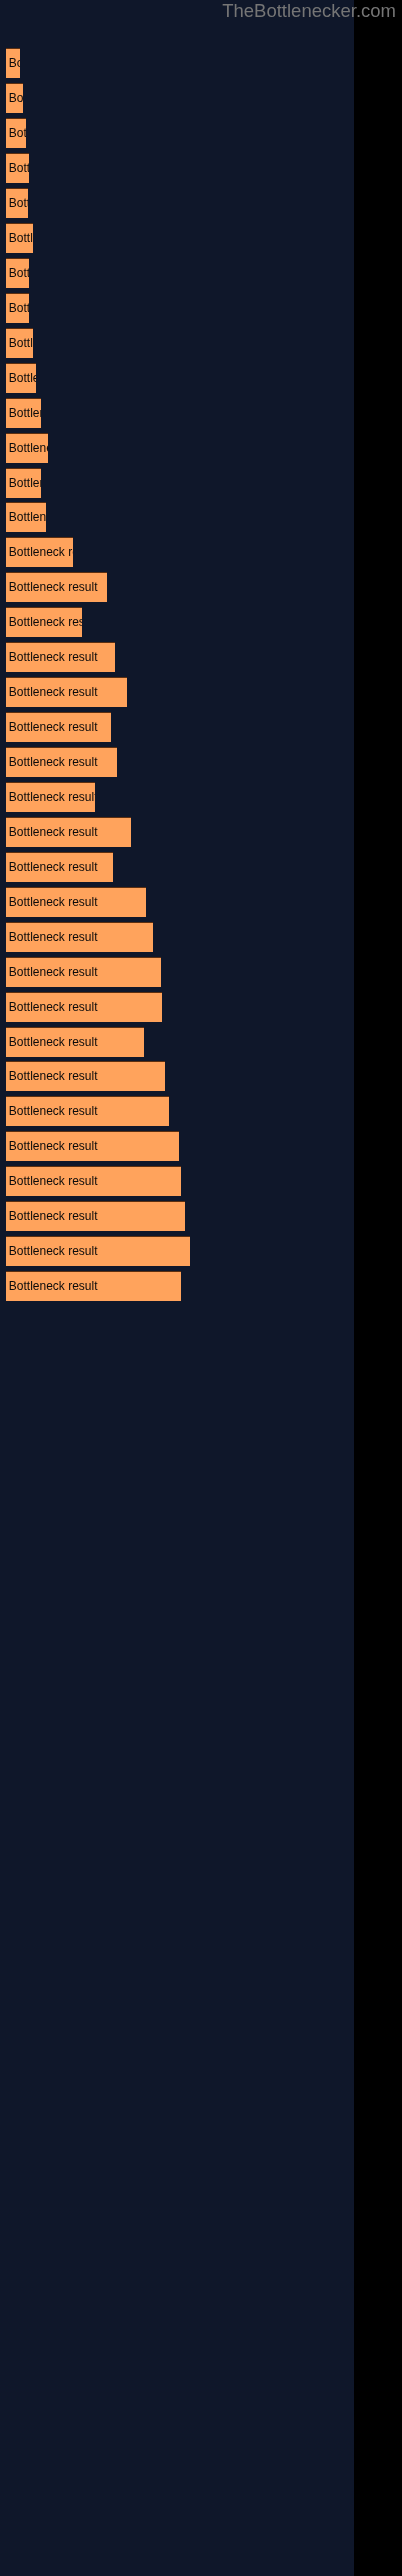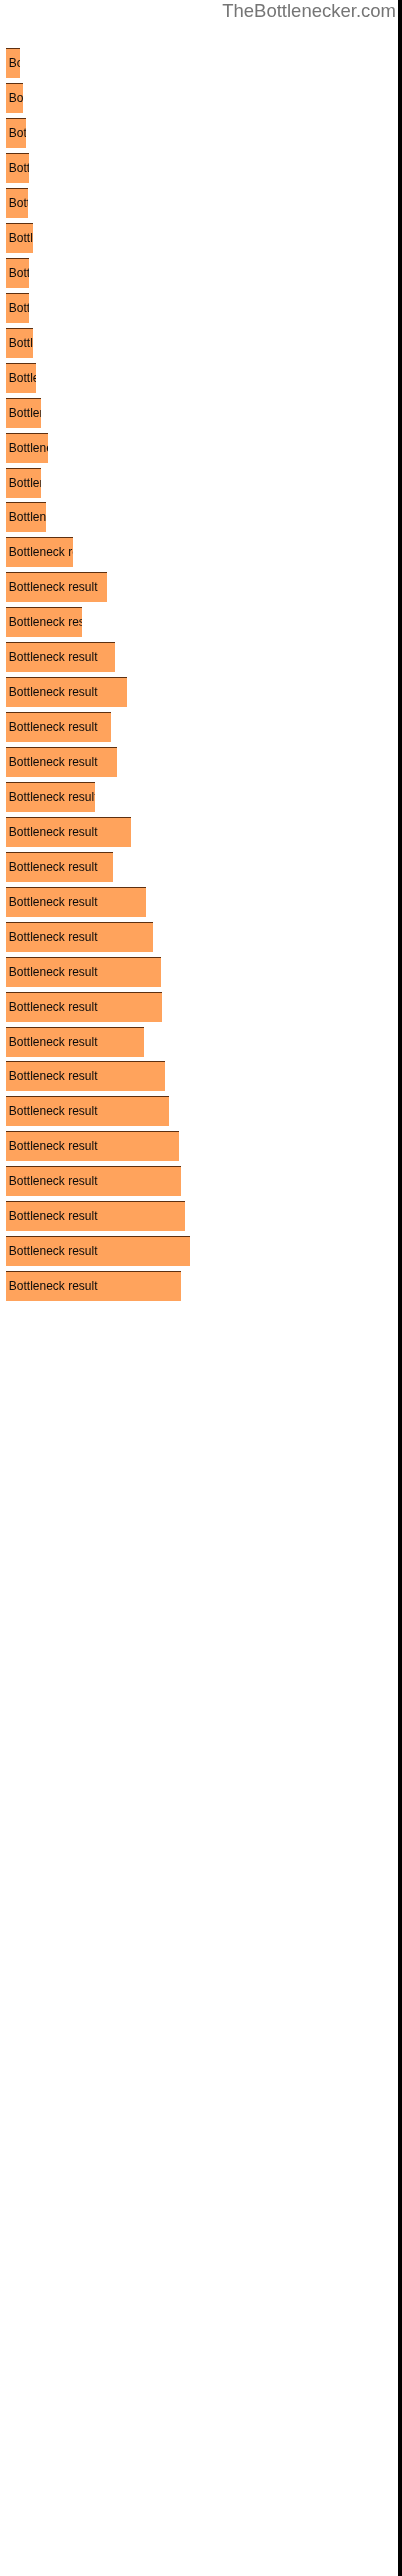--- a/index.html
+++ b/index.html
@@ -11,23 +11,23 @@
   body {
     width: 403px;
     height: 2576px;
     position: relative;
     overflow: hidden;
     font-family: "Liberation Sans", sans-serif;
     -webkit-font-smoothing: antialiased;
   }
   #chart-root {
     position: relative;
-    width: 398px;
+    width: 354px;
     height: 2576px;
-    background: #ffffff;
+    background: #0f172a;
   }
   #watermark {
     position: absolute;
     top: 0px;
     left: 0px;
     width: 396px;
     text-align: right;
     font-family: "Liberation Sans", sans-serif;
     font-size: 18.5px;
     line-height: 22px;

